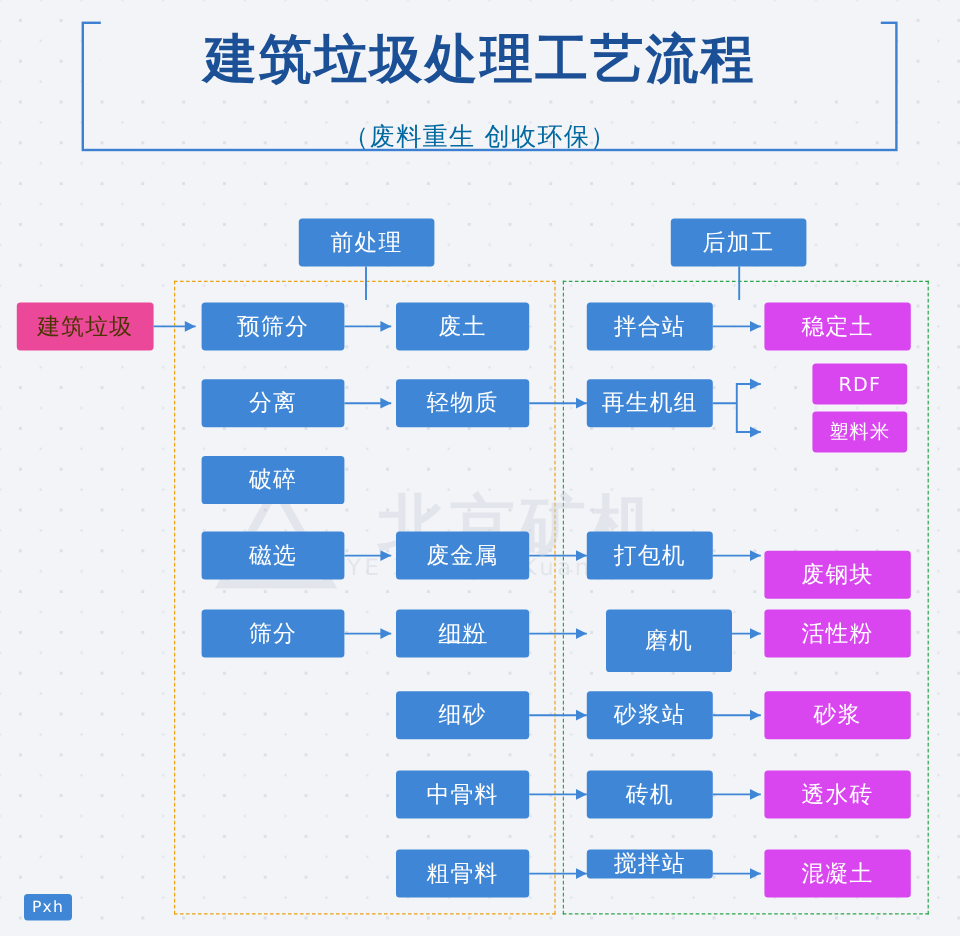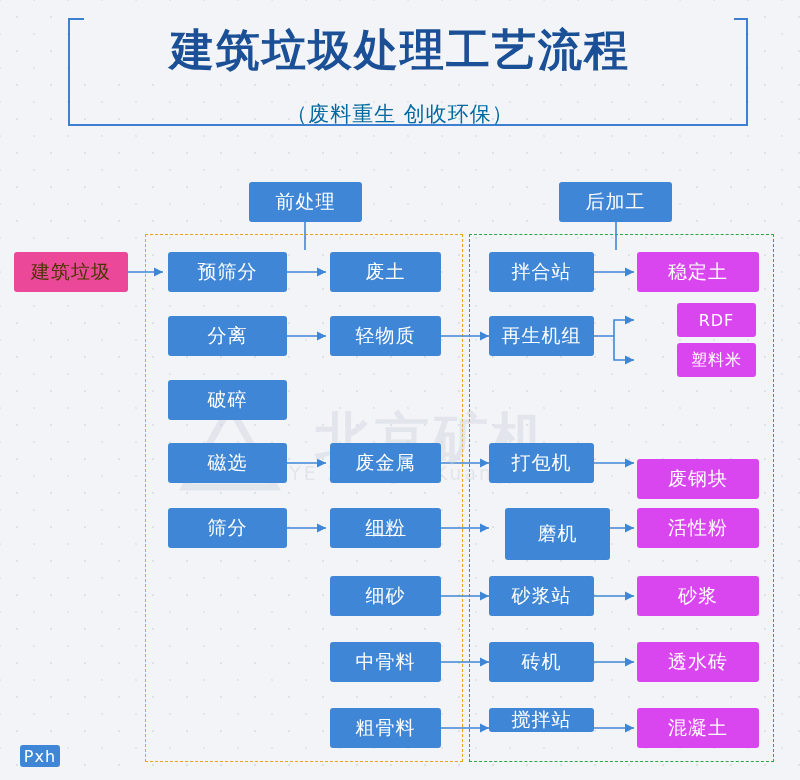--- a/index.html
+++ b/index.html
@@ -60,21 +60,21 @@
   .wm{position:absolute;left:165px;top:392px;width:470px;height:120px;
       pointer-events:none;opacity:.38;}
   .wm-text1{position:absolute;left:150px;top:10px;font-size:55px;color:#c9cfd8;
       font-weight:bold;letter-spacing:4px;white-space:nowrap;}
   .wm-text2{position:absolute;left:55px;top:70px;font-size:19px;color:#c9cfd8;
       letter-spacing:3px;white-space:nowrap;}
 
   
   .logo{
     position:absolute;left:20px;top:745px;width:40px;height:22px;
-    background:#3f87d6;border-radius:3px;color:#fff;font-size:16px;
+    background:#3f87d6;border-radius:3px;color:#fff;font-size:13px;
     display:flex;align-items:center;justify-content:center;letter-spacing:1px;
   }
   svg.lines{position:absolute;left:0;top:0;width:800px;height:780px;}
 </style>
 </head>
 <body>
 
 <div id="bgdots"></div>
 
 <div id="canvas">

